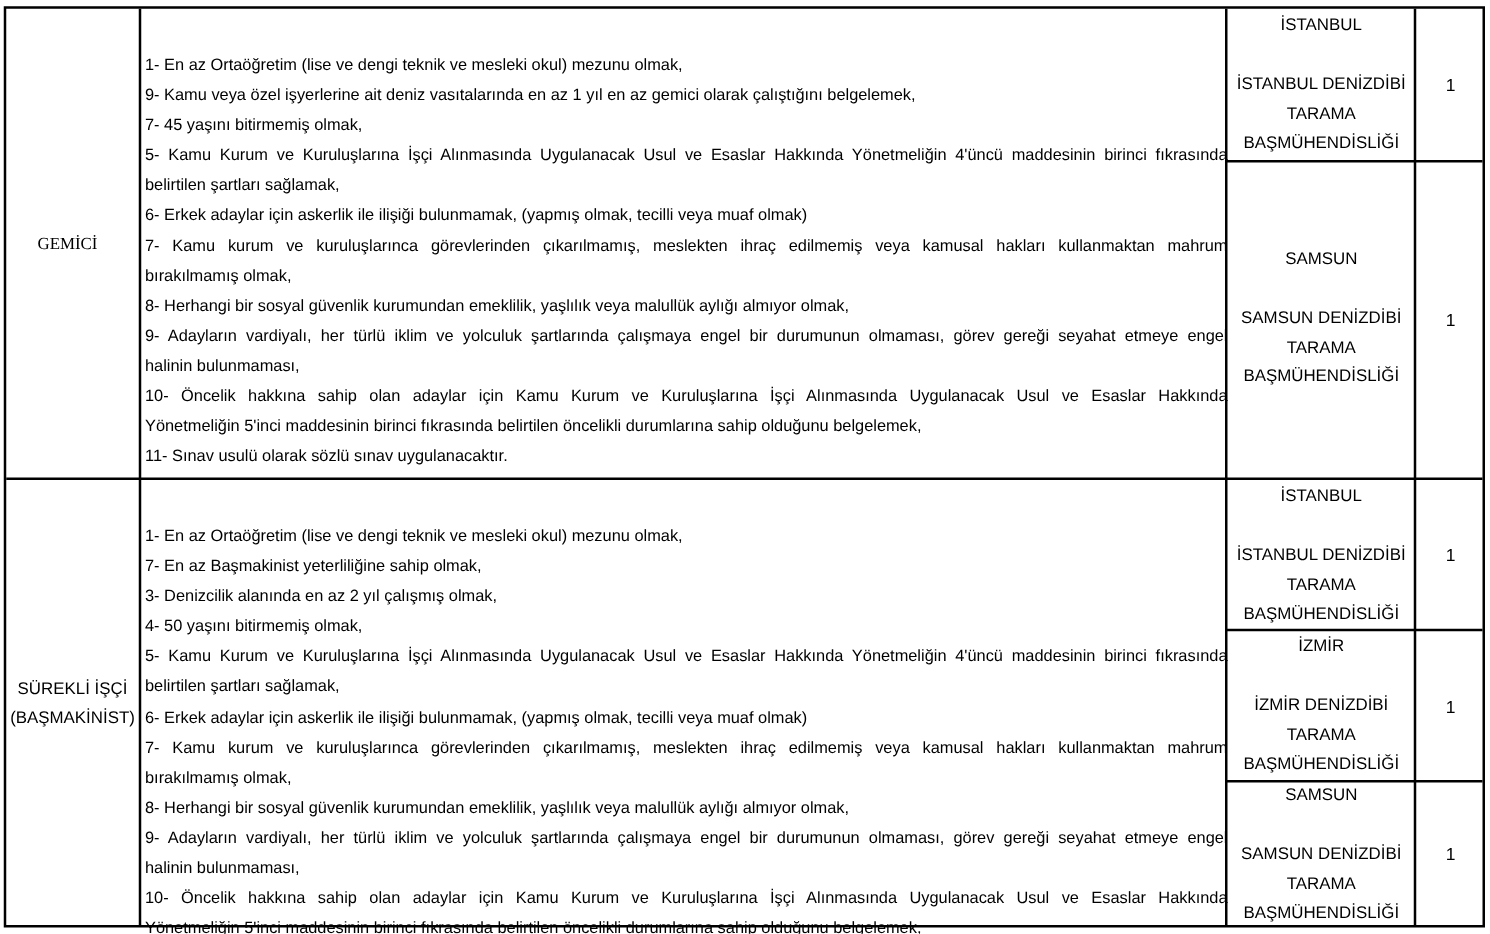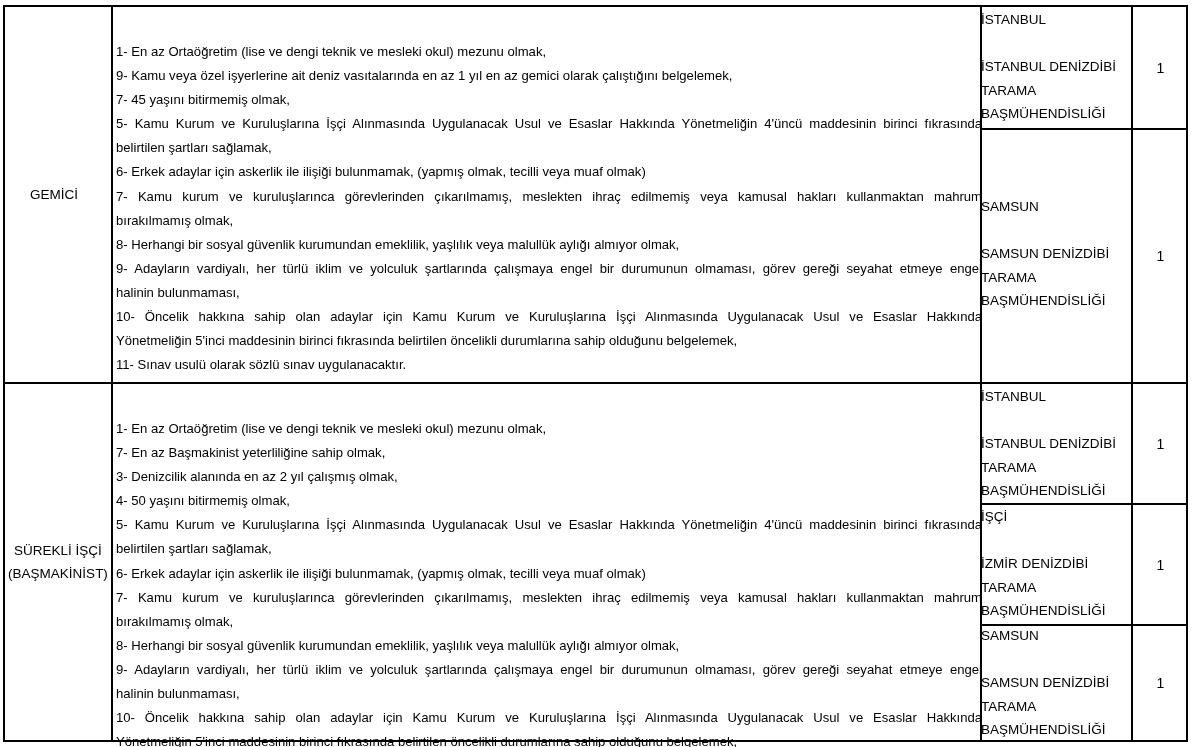--- a/index.html
+++ b/index.html
@@ -8,40 +8,40 @@
   .tbl { position:absolute; left:3px; top:5px; width:1185px; height:737px;
          border:2px solid #000; box-sizing:border-box; }
   .cell { position:absolute; box-sizing:border-box; }
   .vline { position:absolute; background:#000; width:2px; }
   .hline { position:absolute; background:#000; height:2px; }
   .title-cell { display:flex; align-items:center; justify-content:center; text-align:center;
                 line-height:23px; font-size:13.5px; }
   .req { position:absolute; left:110px; width:870px; padding-left:1px;margin-top:32px; }
   .req .ln { height:24.1px; line-height:24.1px; white-space:nowrap; font-size:13.1px; }
   .req .ln.j { text-align:justify; text-align-last:justify; padding-right:4px; }
-  .loc { position:absolute; left:976px; width:152px; font-size:13.5px; }
+  .loc { position:absolute; left:976px; width:152px; text-align:center; font-size:13.5px; }
   .loc div { line-height:23.5px; }
   .cnt { position:absolute; left:1128px; width:55px; display:flex; align-items:center; justify-content:center; font-size:14px; }
 </style>
 </head>
 <body>
 
 <div class="tbl">
 
   <div class="vline" style="left:106px; top:0; height:733px;"></div>
   <div class="vline" style="left:975px; top:0; height:733px;"></div>
   <div class="vline" style="left:1126px; top:0; height:733px;"></div>
 
   <div class="hline" style="left:0; top:375px; width:1181px;"></div>
 
   <div class="hline" style="left:975px; top:121px; width:206px;"></div>
   <div class="hline" style="left:975px; top:496px; width:206px;"></div>
   <div class="hline" style="left:975px; top:617px; width:206px;"></div>
 
-  <div class="cell title-cell" style="left:0; top:0; width:98px; height:375px;">
+  <div class="cell title-cell" style="left:0; top:0; width:98px; height:375px;font-family:Liberation Serif, serif;">
     <div>
       <div>GEMİCİ</div>
     </div>
   </div>
   <div class="req" id="req0" style="top:1px;">
       <div class="ln">1-   En az Ortaöğretim (lise ve dengi teknik ve mesleki okul) mezunu olmak,</div>
       <div class="ln">9-   Kamu veya özel işyerlerine ait deniz vasıtalarında en az 1 yıl en az gemici olarak çalıştığını belgelemek,</div>
       <div class="ln">7-   45 yaşını bitirmemiş olmak,</div>
       <div class="ln j">5-   Kamu Kurum ve Kuruluşlarına İşçi Alınmasında Uygulanacak Usul ve Esaslar Hakkında Yönetmeliğin 4'üncü maddesinin birinci fıkrasında</div>
       <div class="ln">belirtilen şartları sağlamak,</div>
@@ -107,21 +107,21 @@
     <div style="height:23.5px"></div>
     <div>İSTANBUL DENİZDİBİ</div>
     <div>TARAMA</div>
     <div>BAŞMÜHENDİSLİĞİ</div>
   </div>
   <div class="cnt" style="top:377px; height:119px;">
       <span>1</span>
     </div>
 
   <div class="loc" style="top:498px;">
-    <div>İŞÇİ</div>
+    <div>İZMİR</div>
     <div style="height:23.5px"></div>
     <div>İZMİR DENİZDİBİ</div>
     <div>TARAMA</div>
     <div>BAŞMÜHENDİSLİĞİ</div>
   </div>
   <div class="cnt" style="top:498px; height:119px;">
       <span>1</span>
     </div>
 
   <div class="loc" style="top:617px;">

